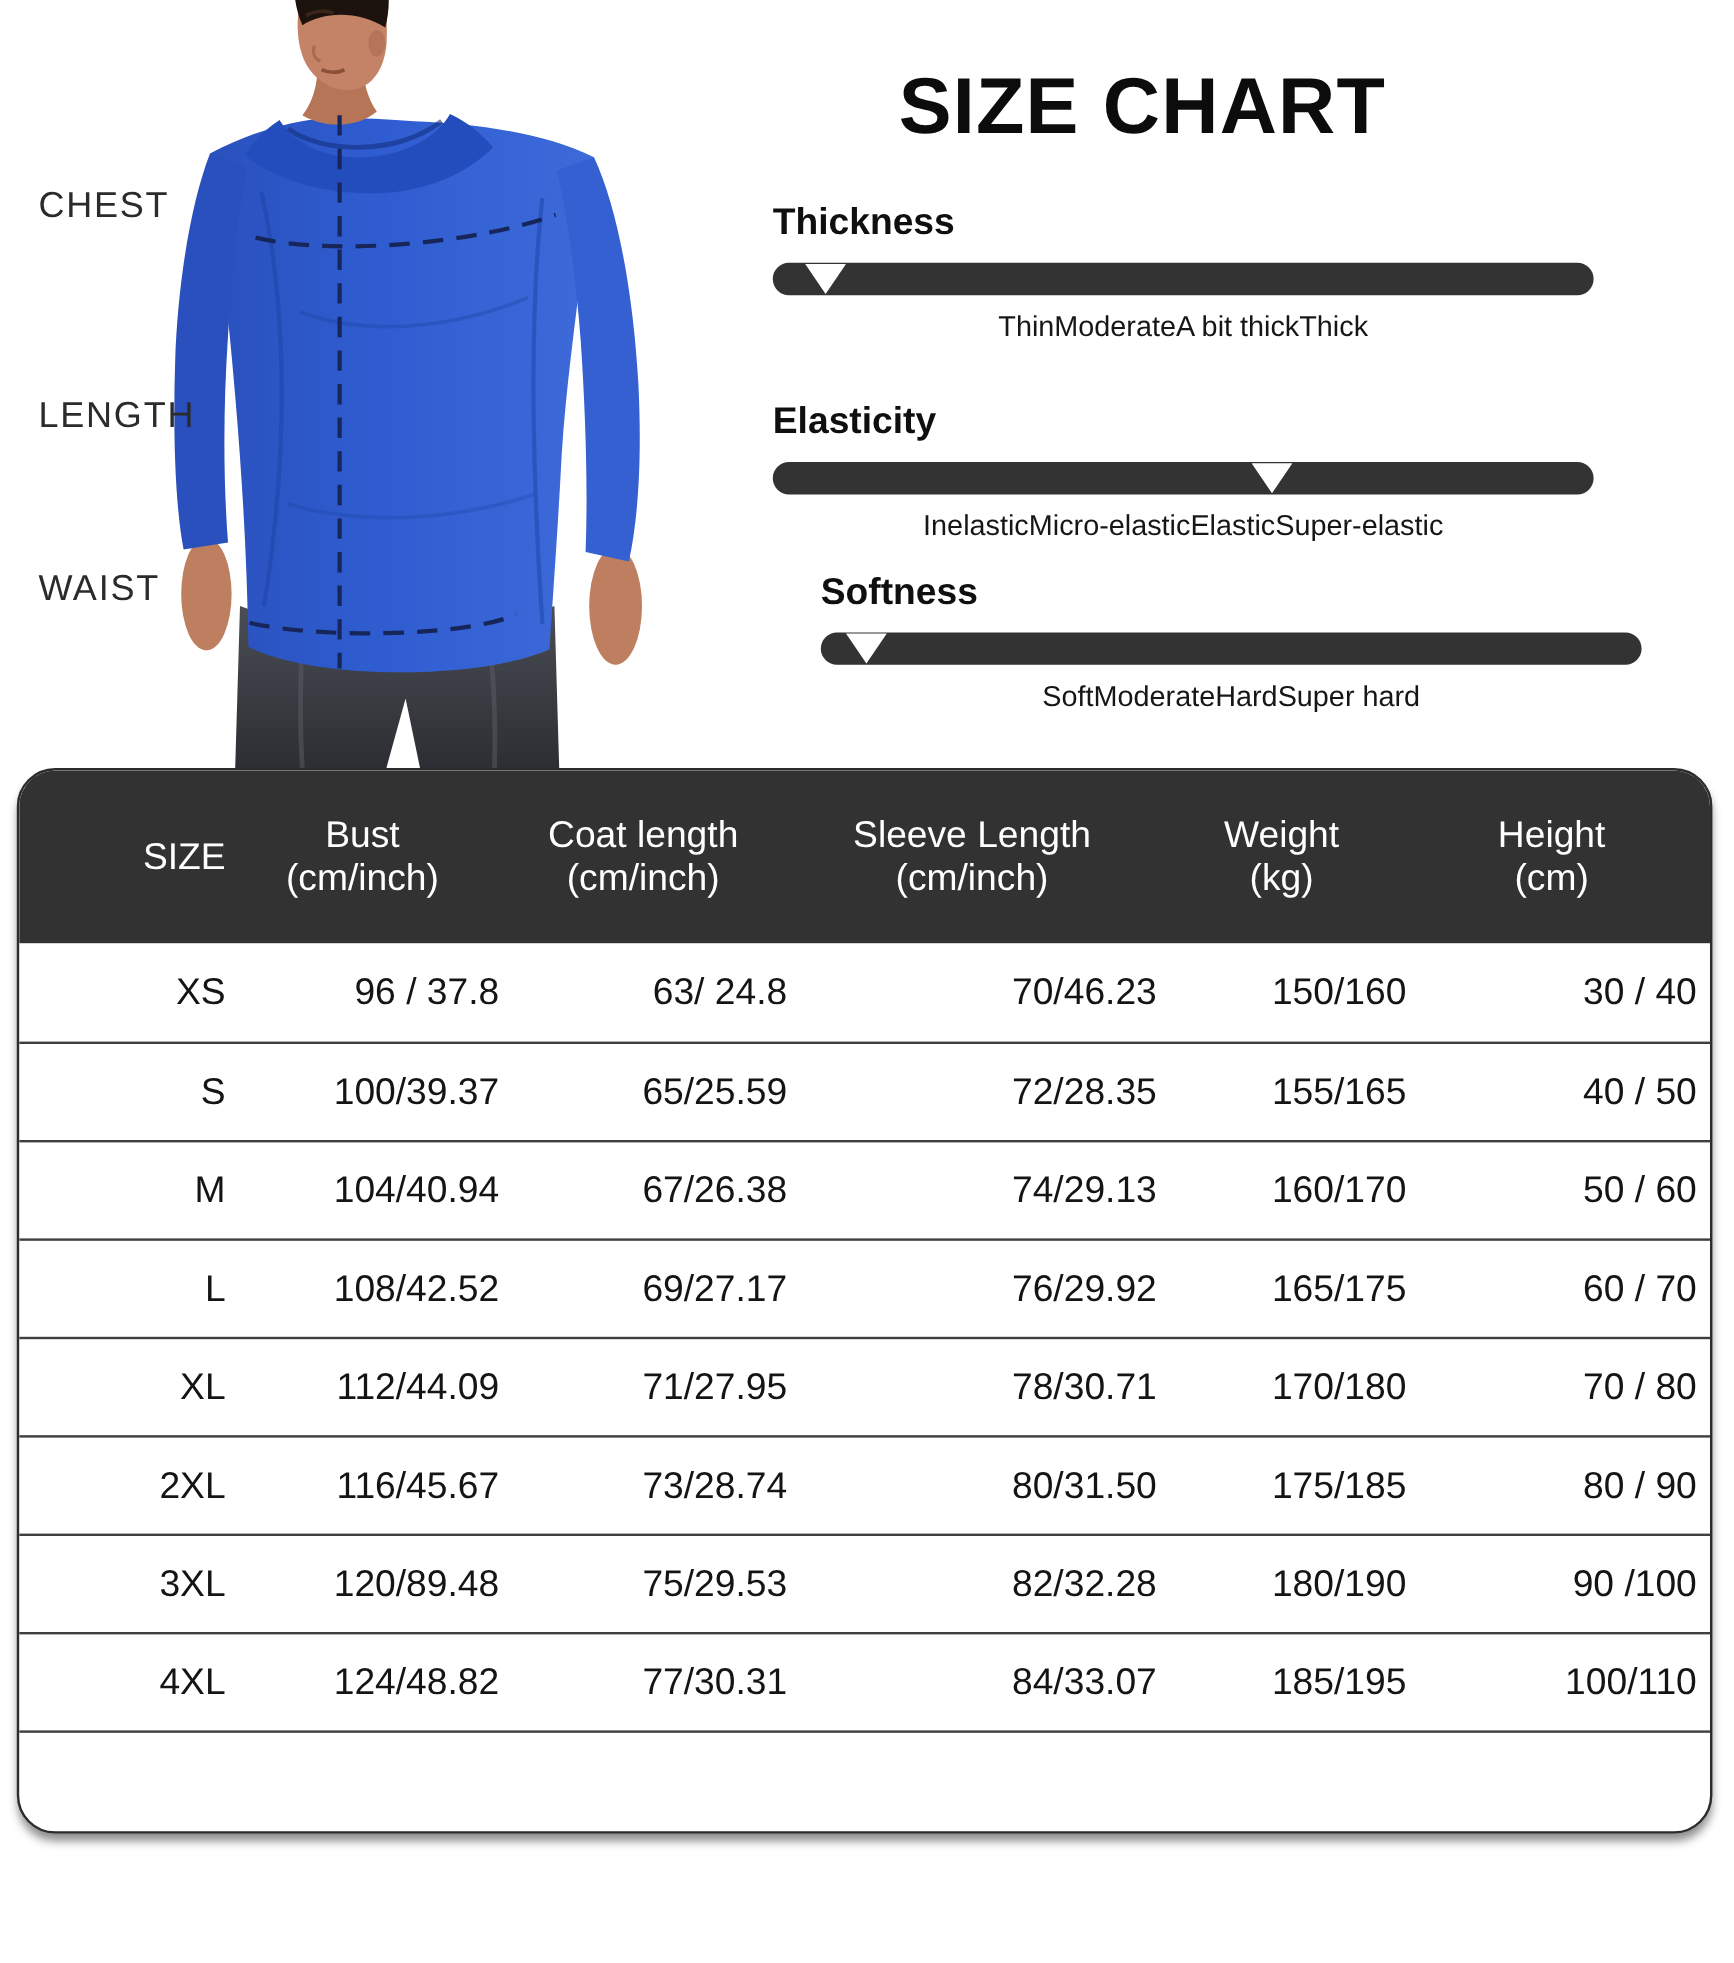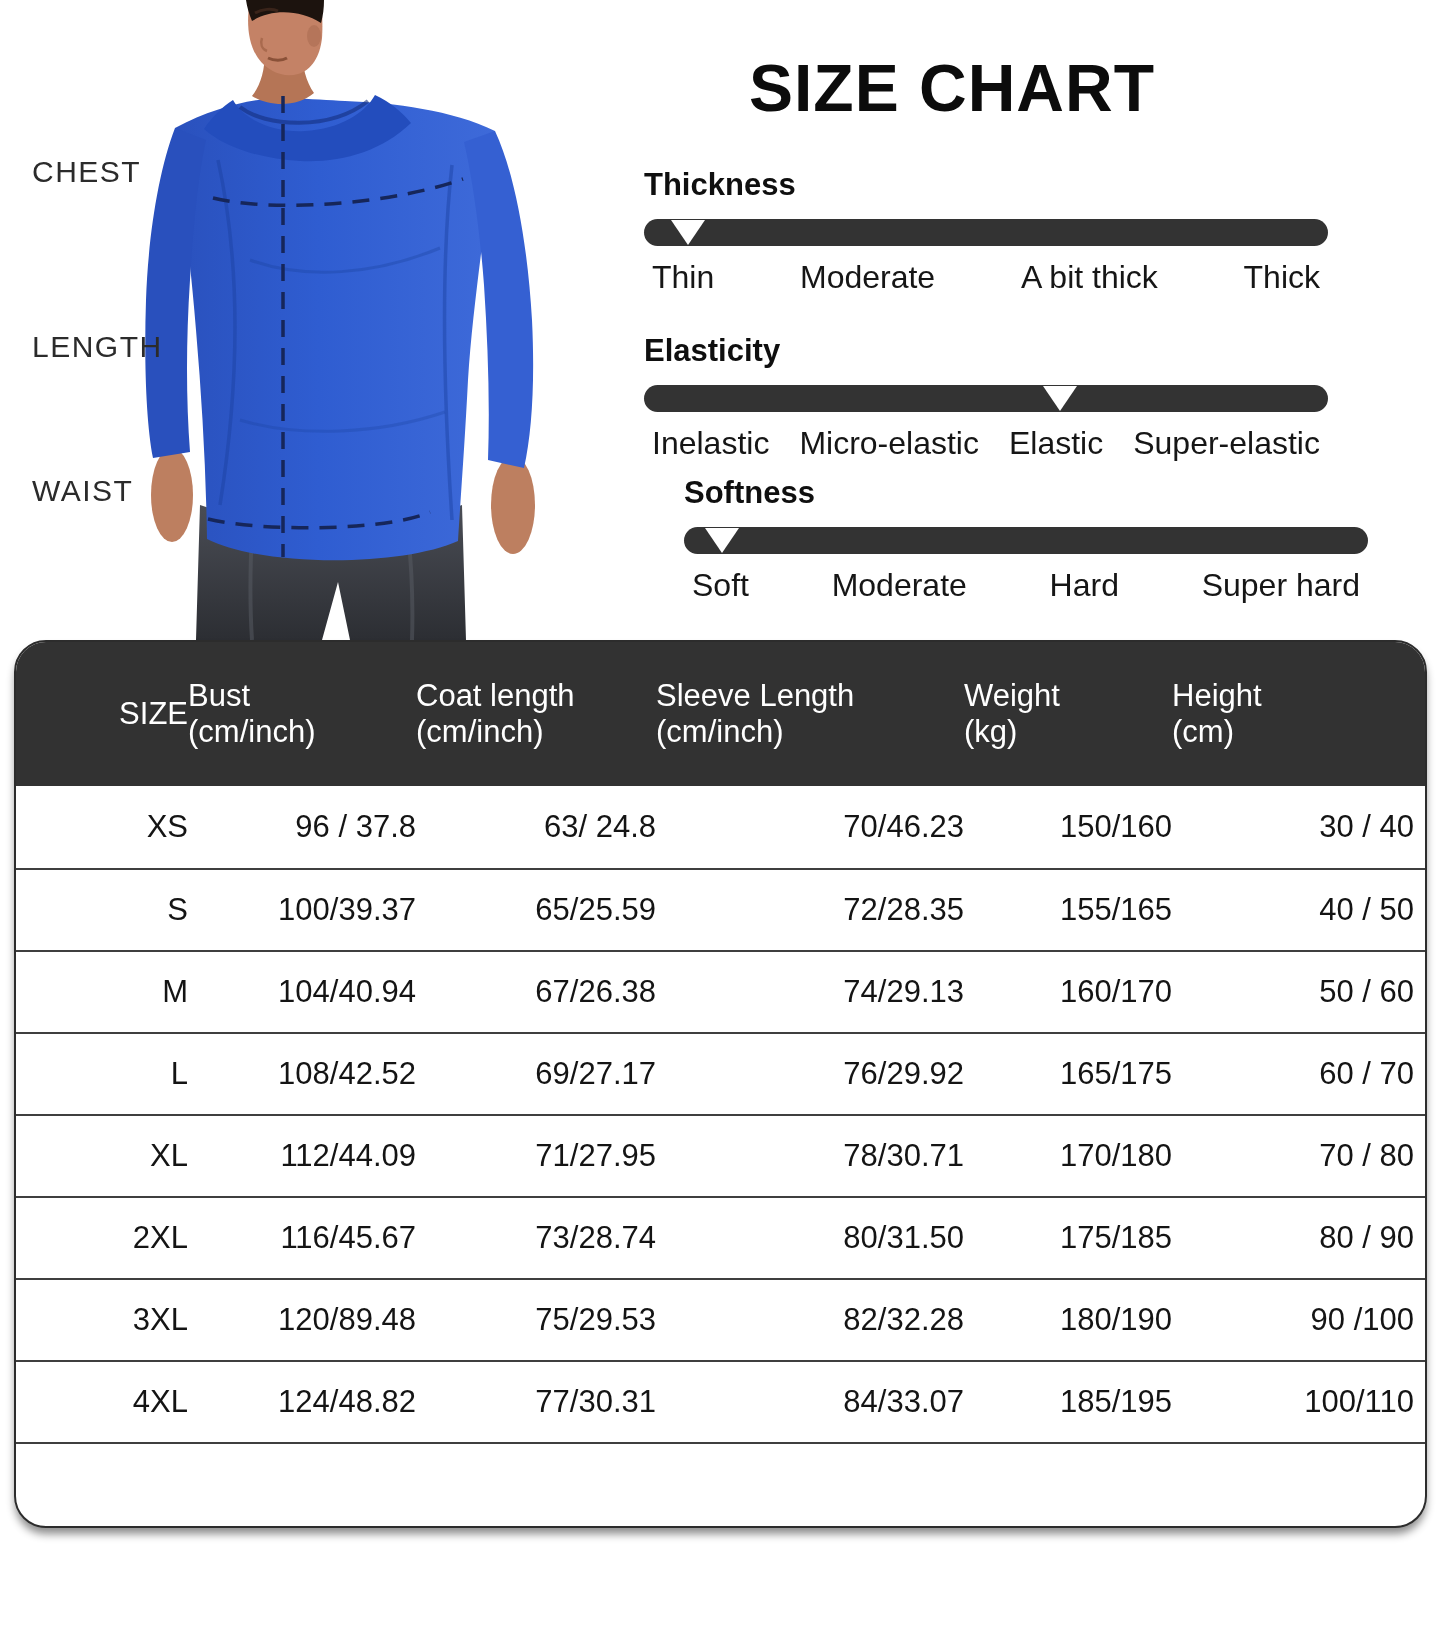--- a/index.html
+++ b/index.html
@@ -26,36 +26,36 @@
   .attr.elasticity{top:332px;}
   .attr.softness{top:474px;margin-left:40px;}
   .attr-name{font-size:31px;font-weight:700;color:#0f0f0f;height:37px;line-height:37px;}
   .bar{position:relative;margin-top:16px;height:27px;border-radius:15px;background:#333333;}
   .marker{
     position:absolute;top:1px;width:0;height:0;transform:translateX(-50%);
     border-left:17px solid transparent;border-right:17px solid transparent;
     border-top:25px solid #ffffff;
   }
   .scale{
-    display:flex;justify-content:space-between;margin-top:13px;padding:0 8px;
-    font-size:32px;color:#161616;
+    display:flex;justify-content:center;margin-top:13px;padding:0 8px;
+    font-size:24px;color:#161616;
   }
   
   .tbl{
     position:absolute;left:14px;top:640px;width:1413px;height:888px;box-sizing:border-box;
     background:#ffffff;border:2px solid #2c2c2c;border-radius:32px;overflow:hidden;
     box-shadow:0 7px 8px -1px rgba(0,0,0,0.45);
     display:flex;flex-direction:column;
   }
   .thead,.tr{
     display:grid;grid-template-columns:172px 228px 240px 308px 208px 242px 11px;
     align-items:center;flex:none;
   }
   .thead{background:#323232;color:#ffffff;height:144px;}
-  .th{text-align:left;font-size:31px;line-height:1.16;white-space:pre-line;font-weight:400;}
+  .th{text-align:center;font-size:31px;line-height:1.16;white-space:pre-line;font-weight:400;}
   .th.size,.td.size{text-align:right;padding-left:45px;}
   .tr{height:82px;box-sizing:border-box;}
   .tr + .tr{border-top:2px solid #3f3f3f;}
   .tr.empty{flex:1;height:auto;}
   .td{text-align:right;font-size:31px;color:#141414;}
 </style>
 </head>
 <body>
 
 <div class="page">

